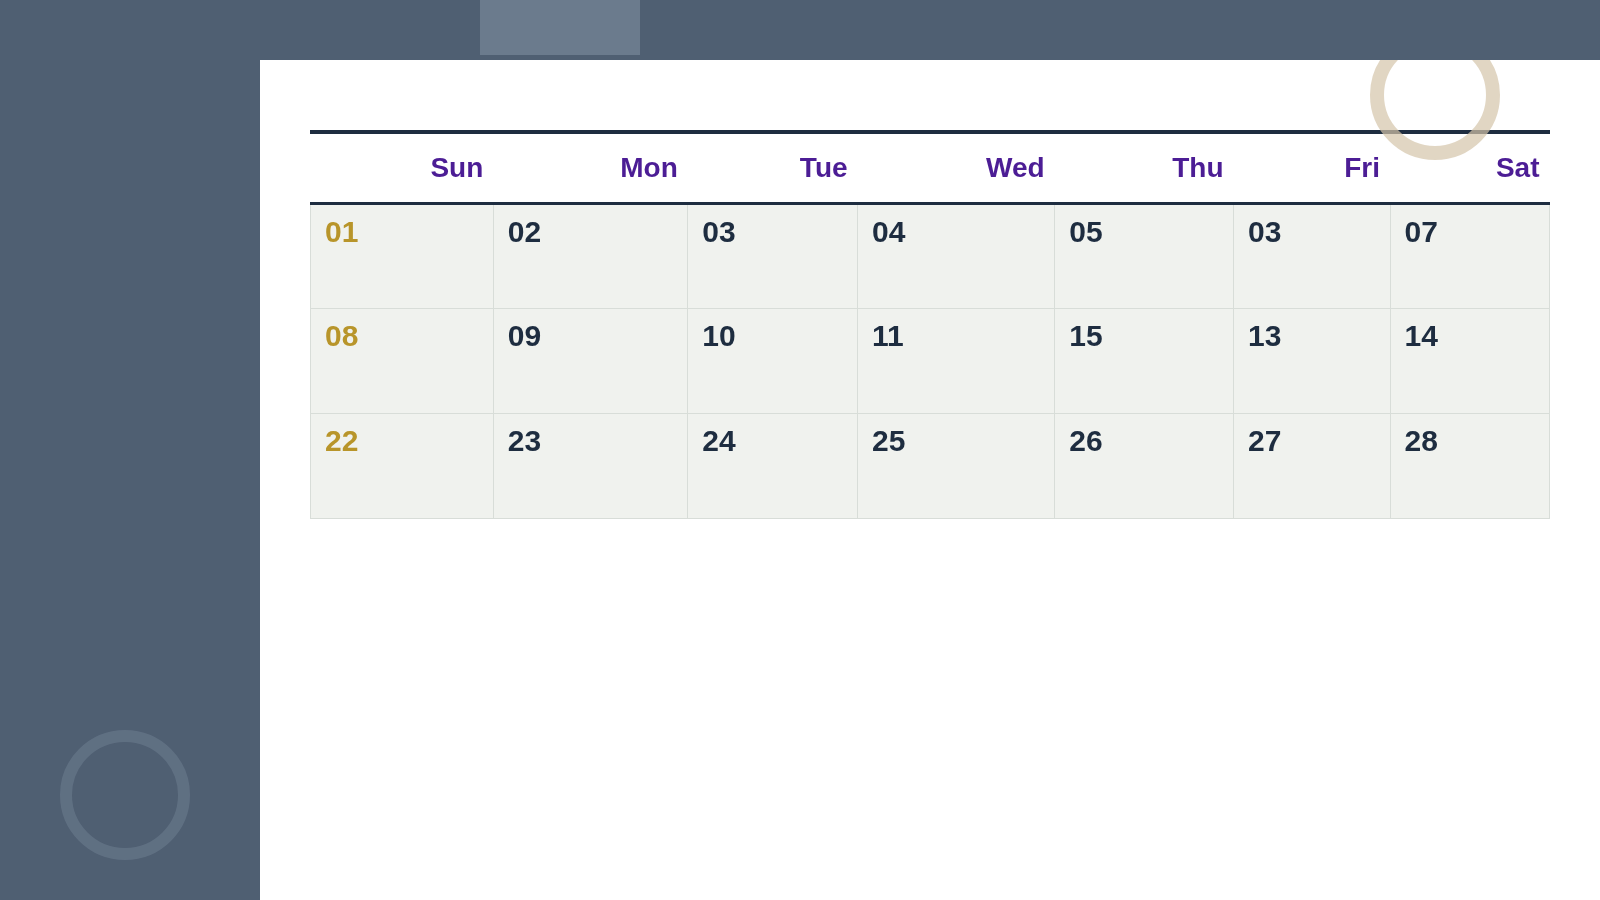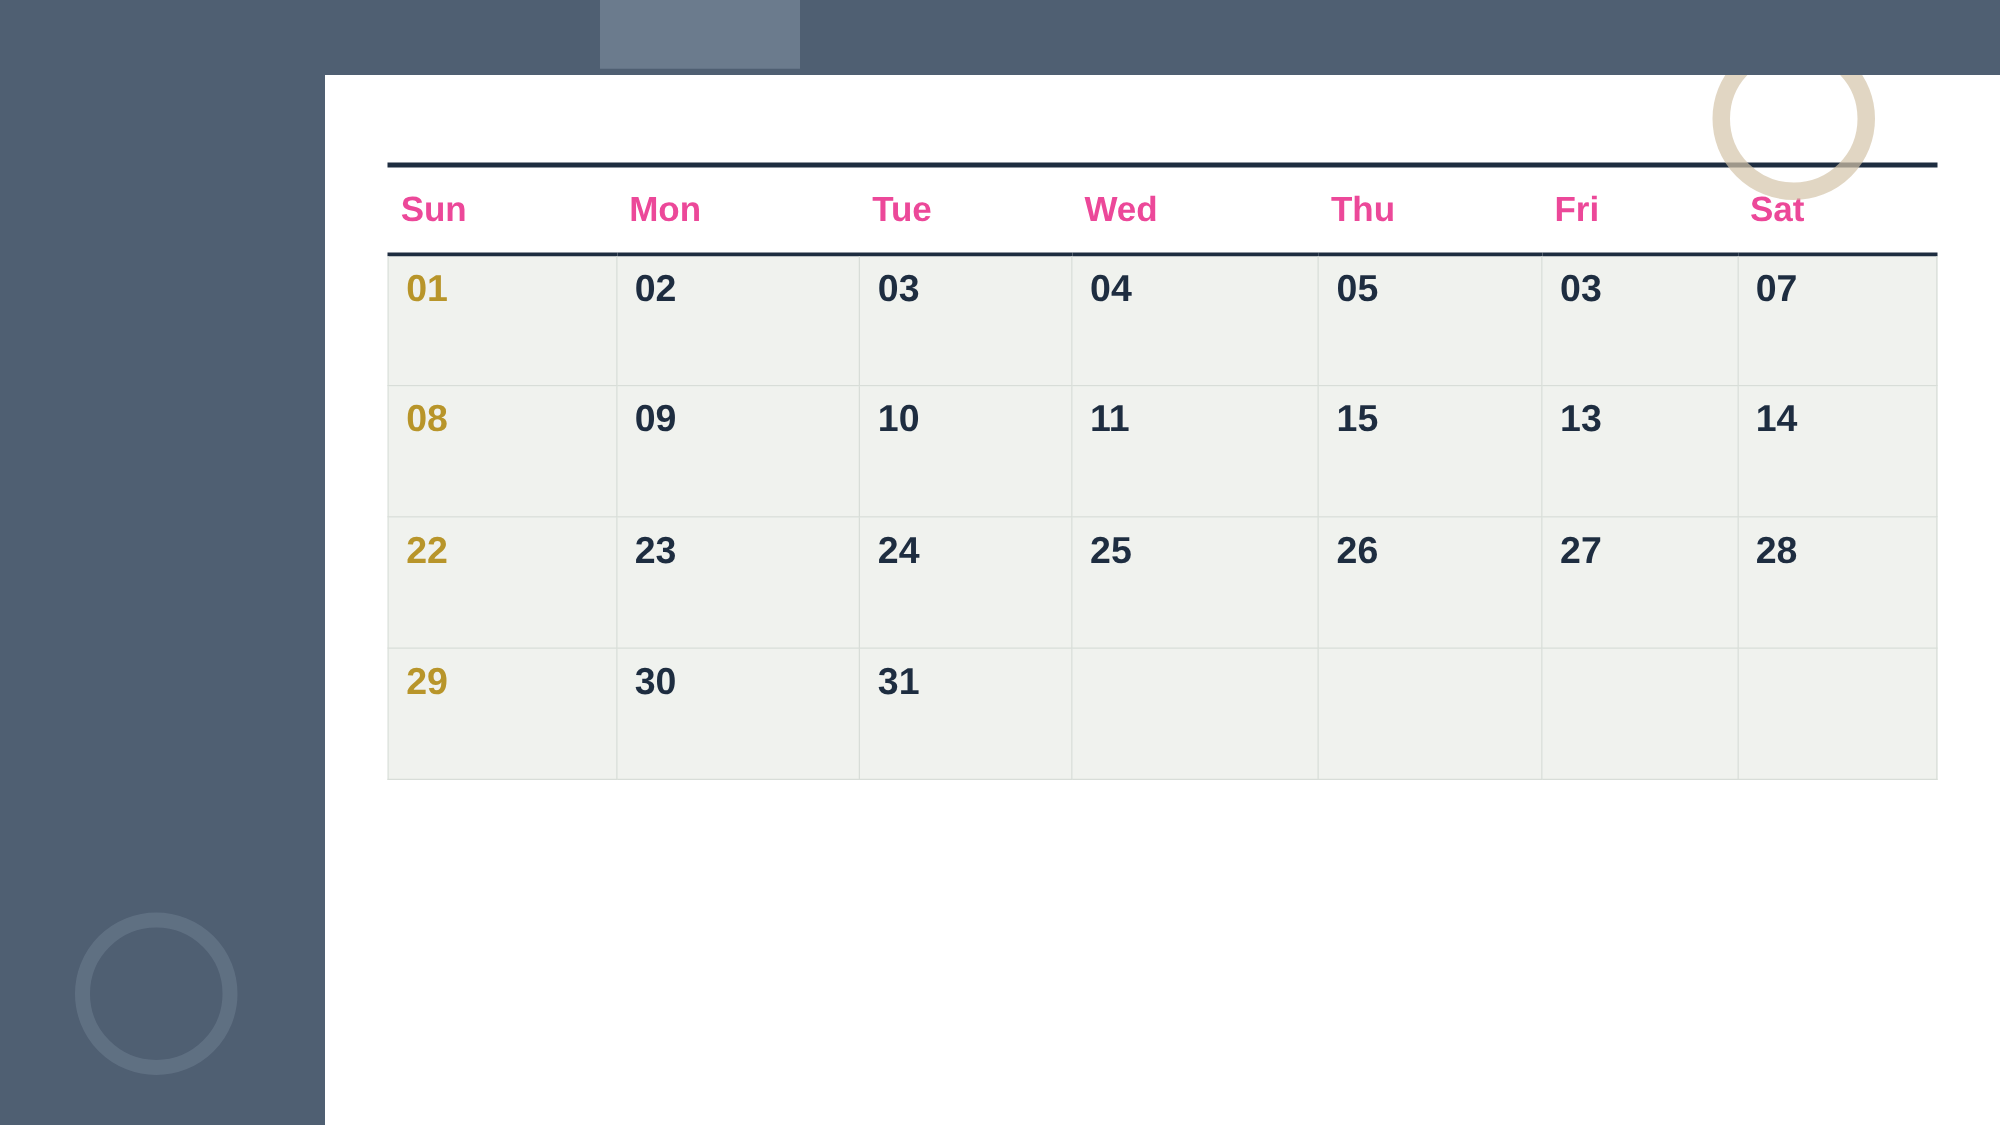--- a/index.html
+++ b/index.html
@@ -138,24 +138,24 @@
     }
 
     
     .calendar-grid {
       width: 100%;
       border-collapse: collapse;
     }
 
     .calendar-grid th {
       padding: 18px 10px;
-      text-align: left;
+      text-align: right;
       font-size: 28px;
       font-weight: 600;
-      color: #ec4899;
+      color: #4c1d95;
       border-bottom: 3px solid #1e2d40;
     }
 
     .calendar-grid td {
       border: 1px solid #d8ddd8;
       vertical-align: top;
       height: 105px;
       padding: 10px 14px 8px 14px;
       background-color: #f0f2ee;
     }
@@ -277,32 +277,17 @@
             <td>
               <span class="day-number">26</span>
             </td>
             <td>
               <span class="day-number">27</span>
             </td>
             <td>
               <span class="day-number">28</span>
             </td>
           </tr>
-          <tr>
-            <td>
-              <span class="day-number sunday">29</span>
-            </td>
-            <td>
-              <span class="day-number">30</span>
-            </td>
-            <td>
-              <span class="day-number">31</span>
-            </td>
-            <td class="empty"></td>
-            <td class="empty"></td>
-            <td class="empty"></td>
-            <td class="empty"></td>
-          </tr>
         </tbody>
     </table>
 
   </div>
 </div>
 
 </body></html>

